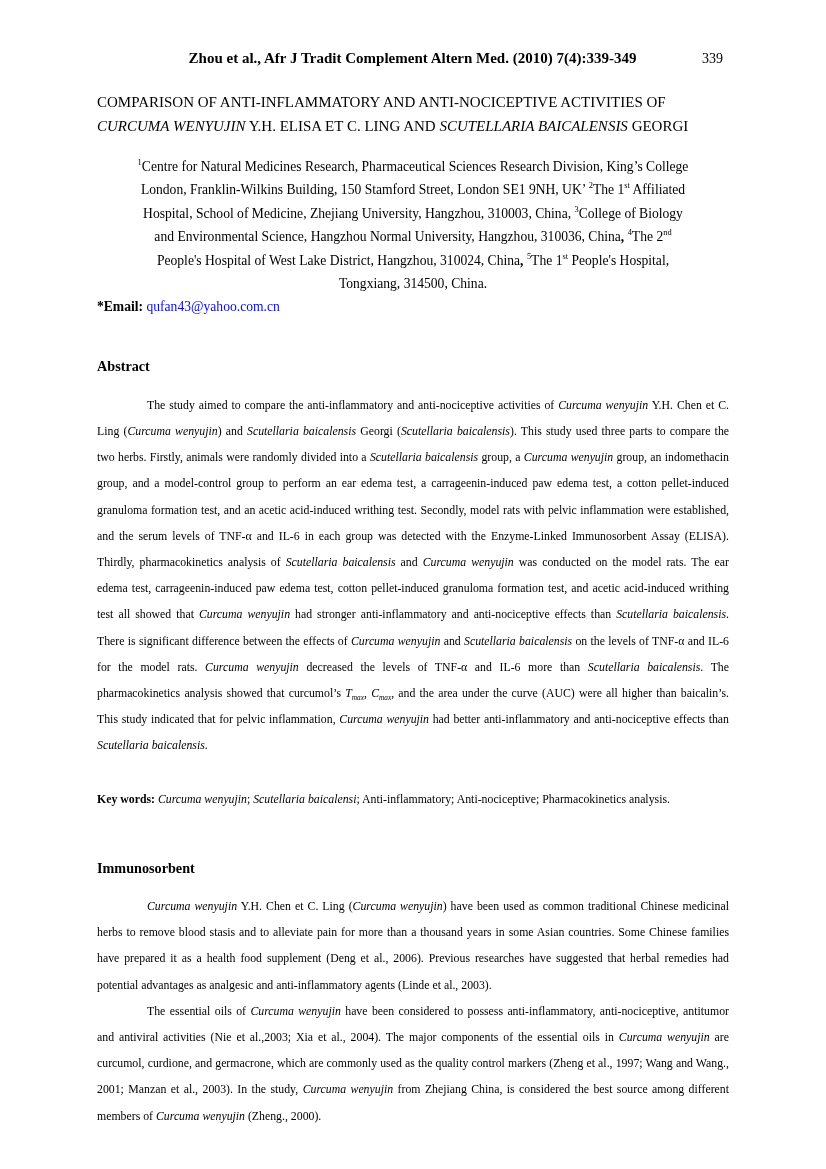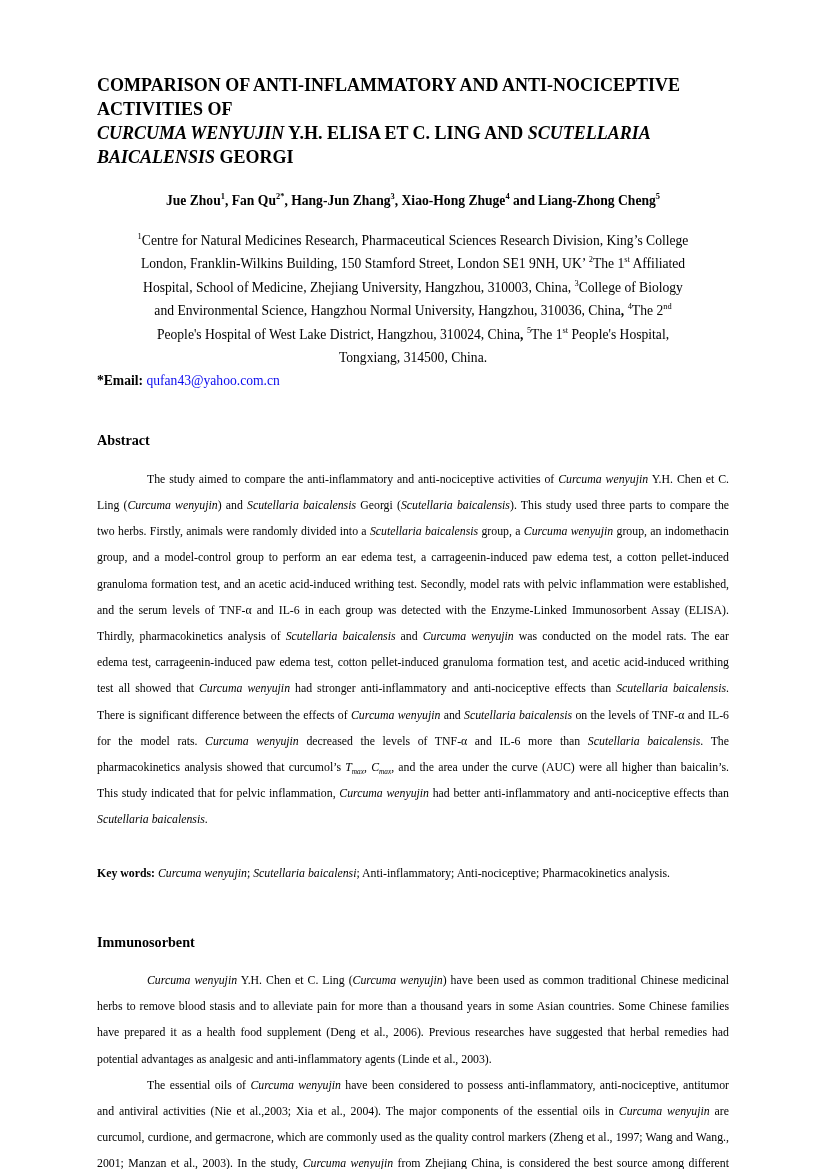--- a/index.html
+++ b/index.html
@@ -26,23 +26,23 @@
     font-size: 15px;
     padding-left: 26px; 
   }
   .running-head .page-number {
     font-size: 14px;
     font-weight: normal;
     padding-right: 6px;
   }
   .article-title {
     margin-top: 23px;
-    font-size: 18px;
+    font-size: 15px;
     line-height: 24px;
-    font-weight: bold;
+    font-weight: normal;
     text-align: left;
   }
   .authors {
     margin-top: 21px;
     text-align: center;
     font-weight: bold;
     font-size: 13.6px;
     line-height: 22px;
   }
   .affiliations {
@@ -87,24 +87,27 @@
   .r-i { font-style: italic; }
   .r-b { font-weight: bold; }
   .r-sup { vertical-align: super; font-size: 0.62em; line-height: 0; }
   .r-sub { vertical-align: sub; font-size: 0.62em; line-height: 0; }
 </style>
 </head>
 <body style="background: rgb(255, 255, 255); color: rgb(0, 0, 0);">
 
 <div class="content">
 
+  <div class="running-head">
+    <div class="citation">Zhou et al., Afr J Tradit Complement Altern Med. (2010) 7(4):339-349</div>
+    <div class="page-number">339</div>
+  </div>
 
   <div class="article-title"><span>COMPARISON OF ANTI-INFLAMMATORY AND ANTI-NOCICEPTIVE ACTIVITIES OF<br></span><span class="r-i">CURCUMA WENYUJIN</span><span> Y.H. ELISA ET C. LING AND </span><span class="r-i">SCUTELLARIA BAICALENSIS</span><span> GEORGI</span></div>
 
-  <div class="authors"><span>Jue Zhou</span><span class="r-sup">1</span><span>, Fan Qu</span><span class="r-sup">2*</span><span>, Hang-Jun Zhang</span><span class="r-sup">3</span><span>, Xiao-Hong Zhuge</span><span class="r-sup">4</span><span> and Liang-Zhong Cheng</span><span class="r-sup">5</span></div>
 
   <div class="affiliations"><span class="r-sup">1</span><span>Centre for Natural Medicines Research, Pharmaceutical Sciences Research Division, King’s College<br>London, Franklin-Wilkins Building, 150 Stamford Street, London SE1 9NH, UK’ </span><span class="r-sup">2</span><span>The 1</span><span class="r-sup">st</span><span> Affiliated<br>Hospital, School of Medicine, Zhejiang University, Hangzhou, 310003, China, </span><span class="r-sup">3</span><span>College of Biology<br>and Environmental Science, Hangzhou Normal University, Hangzhou, 310036, China</span><span class="r-b">, </span><span class="r-sup">4</span><span>The 2</span><span class="r-sup">nd</span><span><br>People's Hospital of West Lake District, Hangzhou, 310024, China</span><span class="r-b">, </span><span class="r-sup">5</span><span>The 1</span><span class="r-sup">st</span><span> People's Hospital,<br>Tongxiang, 314500, China.</span></div>
 
   <div class="email-line">
     <span class="email-label">*Email: </span><a class="email-address">qufan43@yahoo.com.cn</a>
   </div>
 
   <div class="section-heading abstract-heading">Abstract</div>
 
   <div class="body-para abstract-para"><span>The study aimed to compare the anti-inflammatory and anti-nociceptive activities of </span><span class="r-i">Curcuma wenyujin</span><span> Y.H. Chen et C. Ling (</span><span class="r-i">Curcuma wenyujin</span><span>) and </span><span class="r-i">Scutellaria baicalensis</span><span> Georgi (</span><span class="r-i">Scutellaria baicalensis</span><span>). This study used three parts to compare the two herbs. Firstly, animals were randomly divided into a </span><span class="r-i">Scutellaria baicalensis</span><span> group, a </span><span class="r-i">Curcuma wenyujin</span><span> group, an indomethacin group, and a model-control group to perform an ear edema test, a carrageenin-induced paw edema test, a cotton pellet-induced granuloma formation test, and an acetic acid-induced writhing test. Secondly, model rats with pelvic inflammation were established, and the serum levels of TNF-α and IL-6 in each group was detected with the Enzyme-Linked Immunosorbent Assay (ELISA). Thirdly, pharmacokinetics analysis of </span><span class="r-i">Scutellaria baicalensis</span><span> and </span><span class="r-i">Curcuma wenyujin</span><span> was conducted on the model rats. The ear edema test, carrageenin-induced paw edema test, cotton pellet-induced granuloma formation test, and acetic acid-induced writhing test all showed that </span><span class="r-i">Curcuma wenyujin</span><span> had stronger anti-inflammatory and anti-nociceptive effects than </span><span class="r-i">Scutellaria baicalensis</span><span>. There is significant difference between the effects of </span><span class="r-i">Curcuma wenyujin</span><span> and </span><span class="r-i">Scutellaria baicalensis</span><span> on the levels of TNF-α and IL-6 for the model rats. </span><span class="r-i">Curcuma wenyujin</span><span> decreased the levels of TNF-α and IL-6 more than </span><span class="r-i">Scutellaria baicalensis</span><span>. The pharmacokinetics analysis showed that curcumol’s </span><span class="r-i">T</span><span class="r-i r-sub">max</span><span>, </span><span class="r-i">C</span><span class="r-i r-sub">max</span><span>, and the area under the curve (AUC) were all higher than baicalin’s. This study indicated that for pelvic inflammation, </span><span class="r-i">Curcuma wenyujin</span><span> had better anti-inflammatory and anti-nociceptive effects than </span><span class="r-i">Scutellaria baicalensis</span><span>.</span></div>

